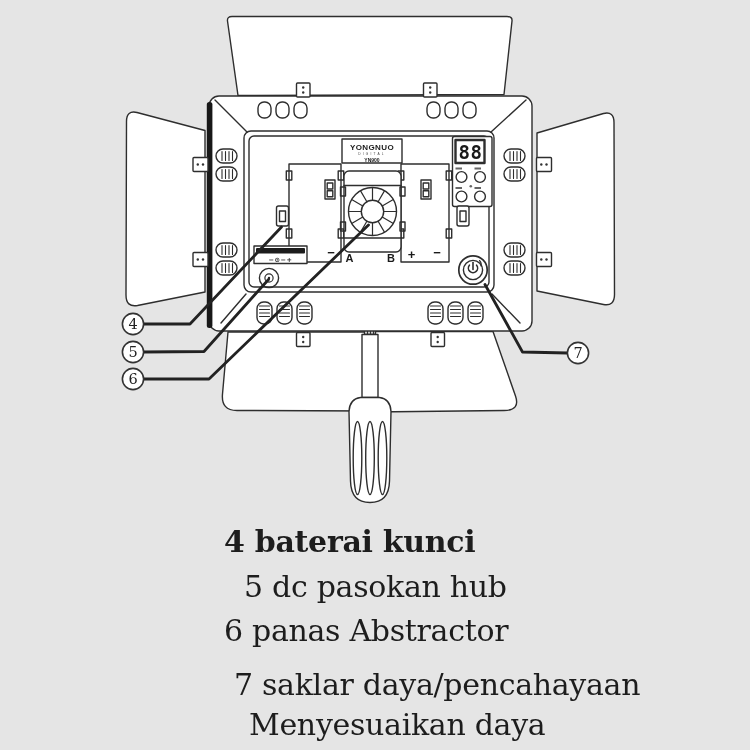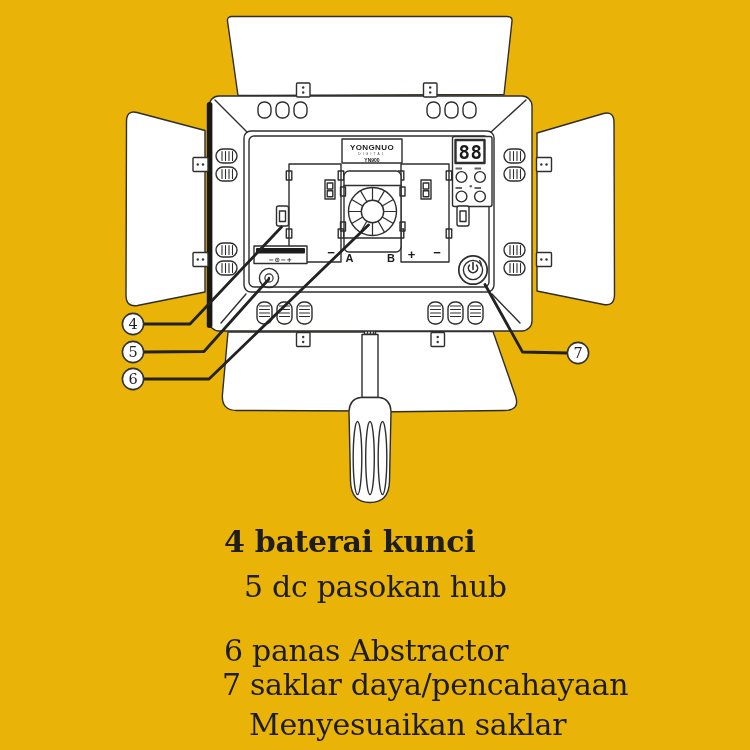--- a/index.html
+++ b/index.html
@@ -1,24 +1,24 @@
 <!DOCTYPE html>
 <html><head>
 <meta charset="utf-8">
 <style>
   html,body{margin:0;padding:0;background:#fff;}
-  .canvas{position:relative;width:750px;height:750px;background:#eab308;overflow:hidden;
+  .canvas{position:relative;width:750px;height:750px;background:#e5e5e5;overflow:hidden;
           font-family:"Liberation Sans",sans-serif;}
   .diagram{position:absolute;left:0;top:0;}
   .caption-line{position:absolute;font-family:"DejaVu Serif",serif;font-size:30px;
                 color:#1d1d1d;white-space:nowrap;letter-spacing:-0.3px;}
   .cl1{left:224px;top:524px;font-weight:bold;}
   .cl2{left:224px;top:569px;margin-left:20px;}
-  .cl3{left:224px;top:613px;margin-top:20px;}
-  .cl4{left:222px;top:667px;}
+  .cl3{left:224px;top:613px;}
+  .cl4{left:234px;top:667px;}
   .cl5{left:249px;top:707px;}
 </style>
 </head>
 <body>
 
 <div class="canvas">
 
 <svg class="diagram" width="750" height="750" viewBox="0 0 750 750">
   <g stroke="#2e2e2e" stroke-width="1.4" fill="none" stroke-linejoin="round" stroke-linecap="round">
 
@@ -241,16 +241,16 @@
       </g>
     </g>
   </g>
 </svg>
 
   <div>
     <div class="caption-line cl1">4 baterai kunci</div>
     <div class="caption-line cl2">5 dc pasokan hub</div>
     <div class="caption-line cl3">6 panas Abstractor</div>
     <div class="caption-line cl4">7 saklar daya/pencahayaan</div>
-    <div class="caption-line cl5">Menyesuaikan saklar</div>
+    <div class="caption-line cl5">Menyesuaikan daya</div>
   </div>
 
 </div>
 
 </body></html>

